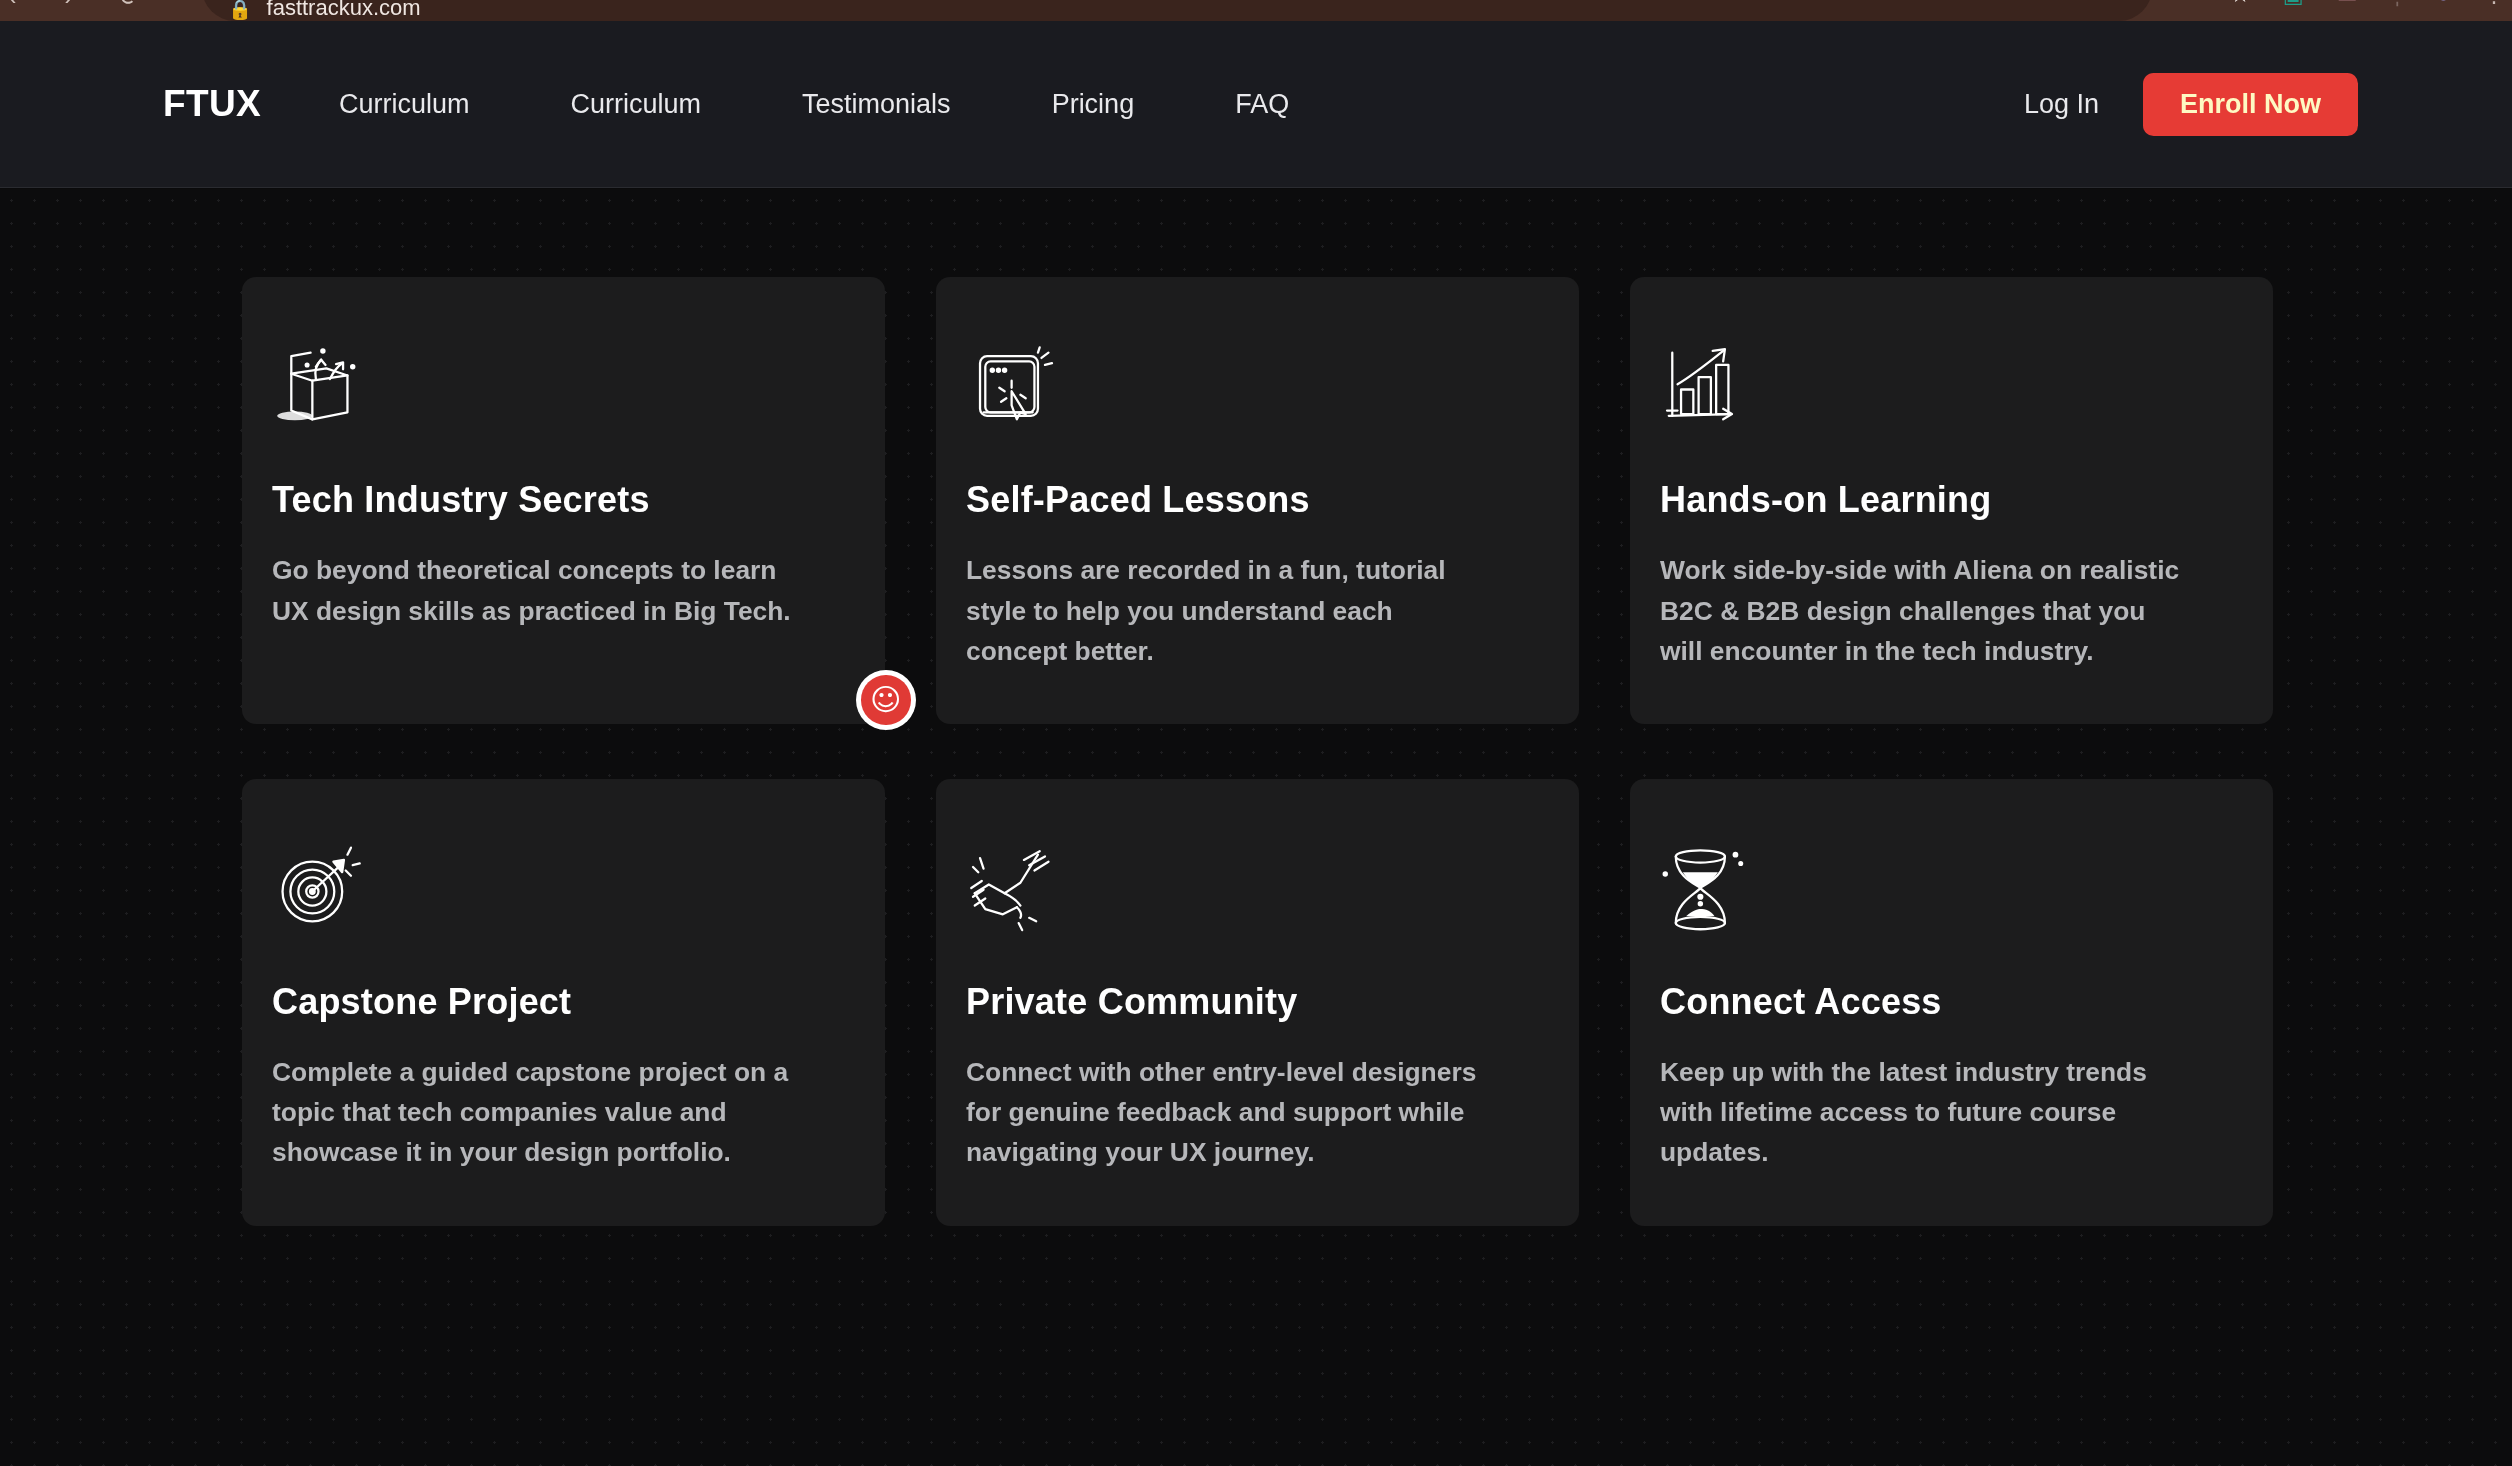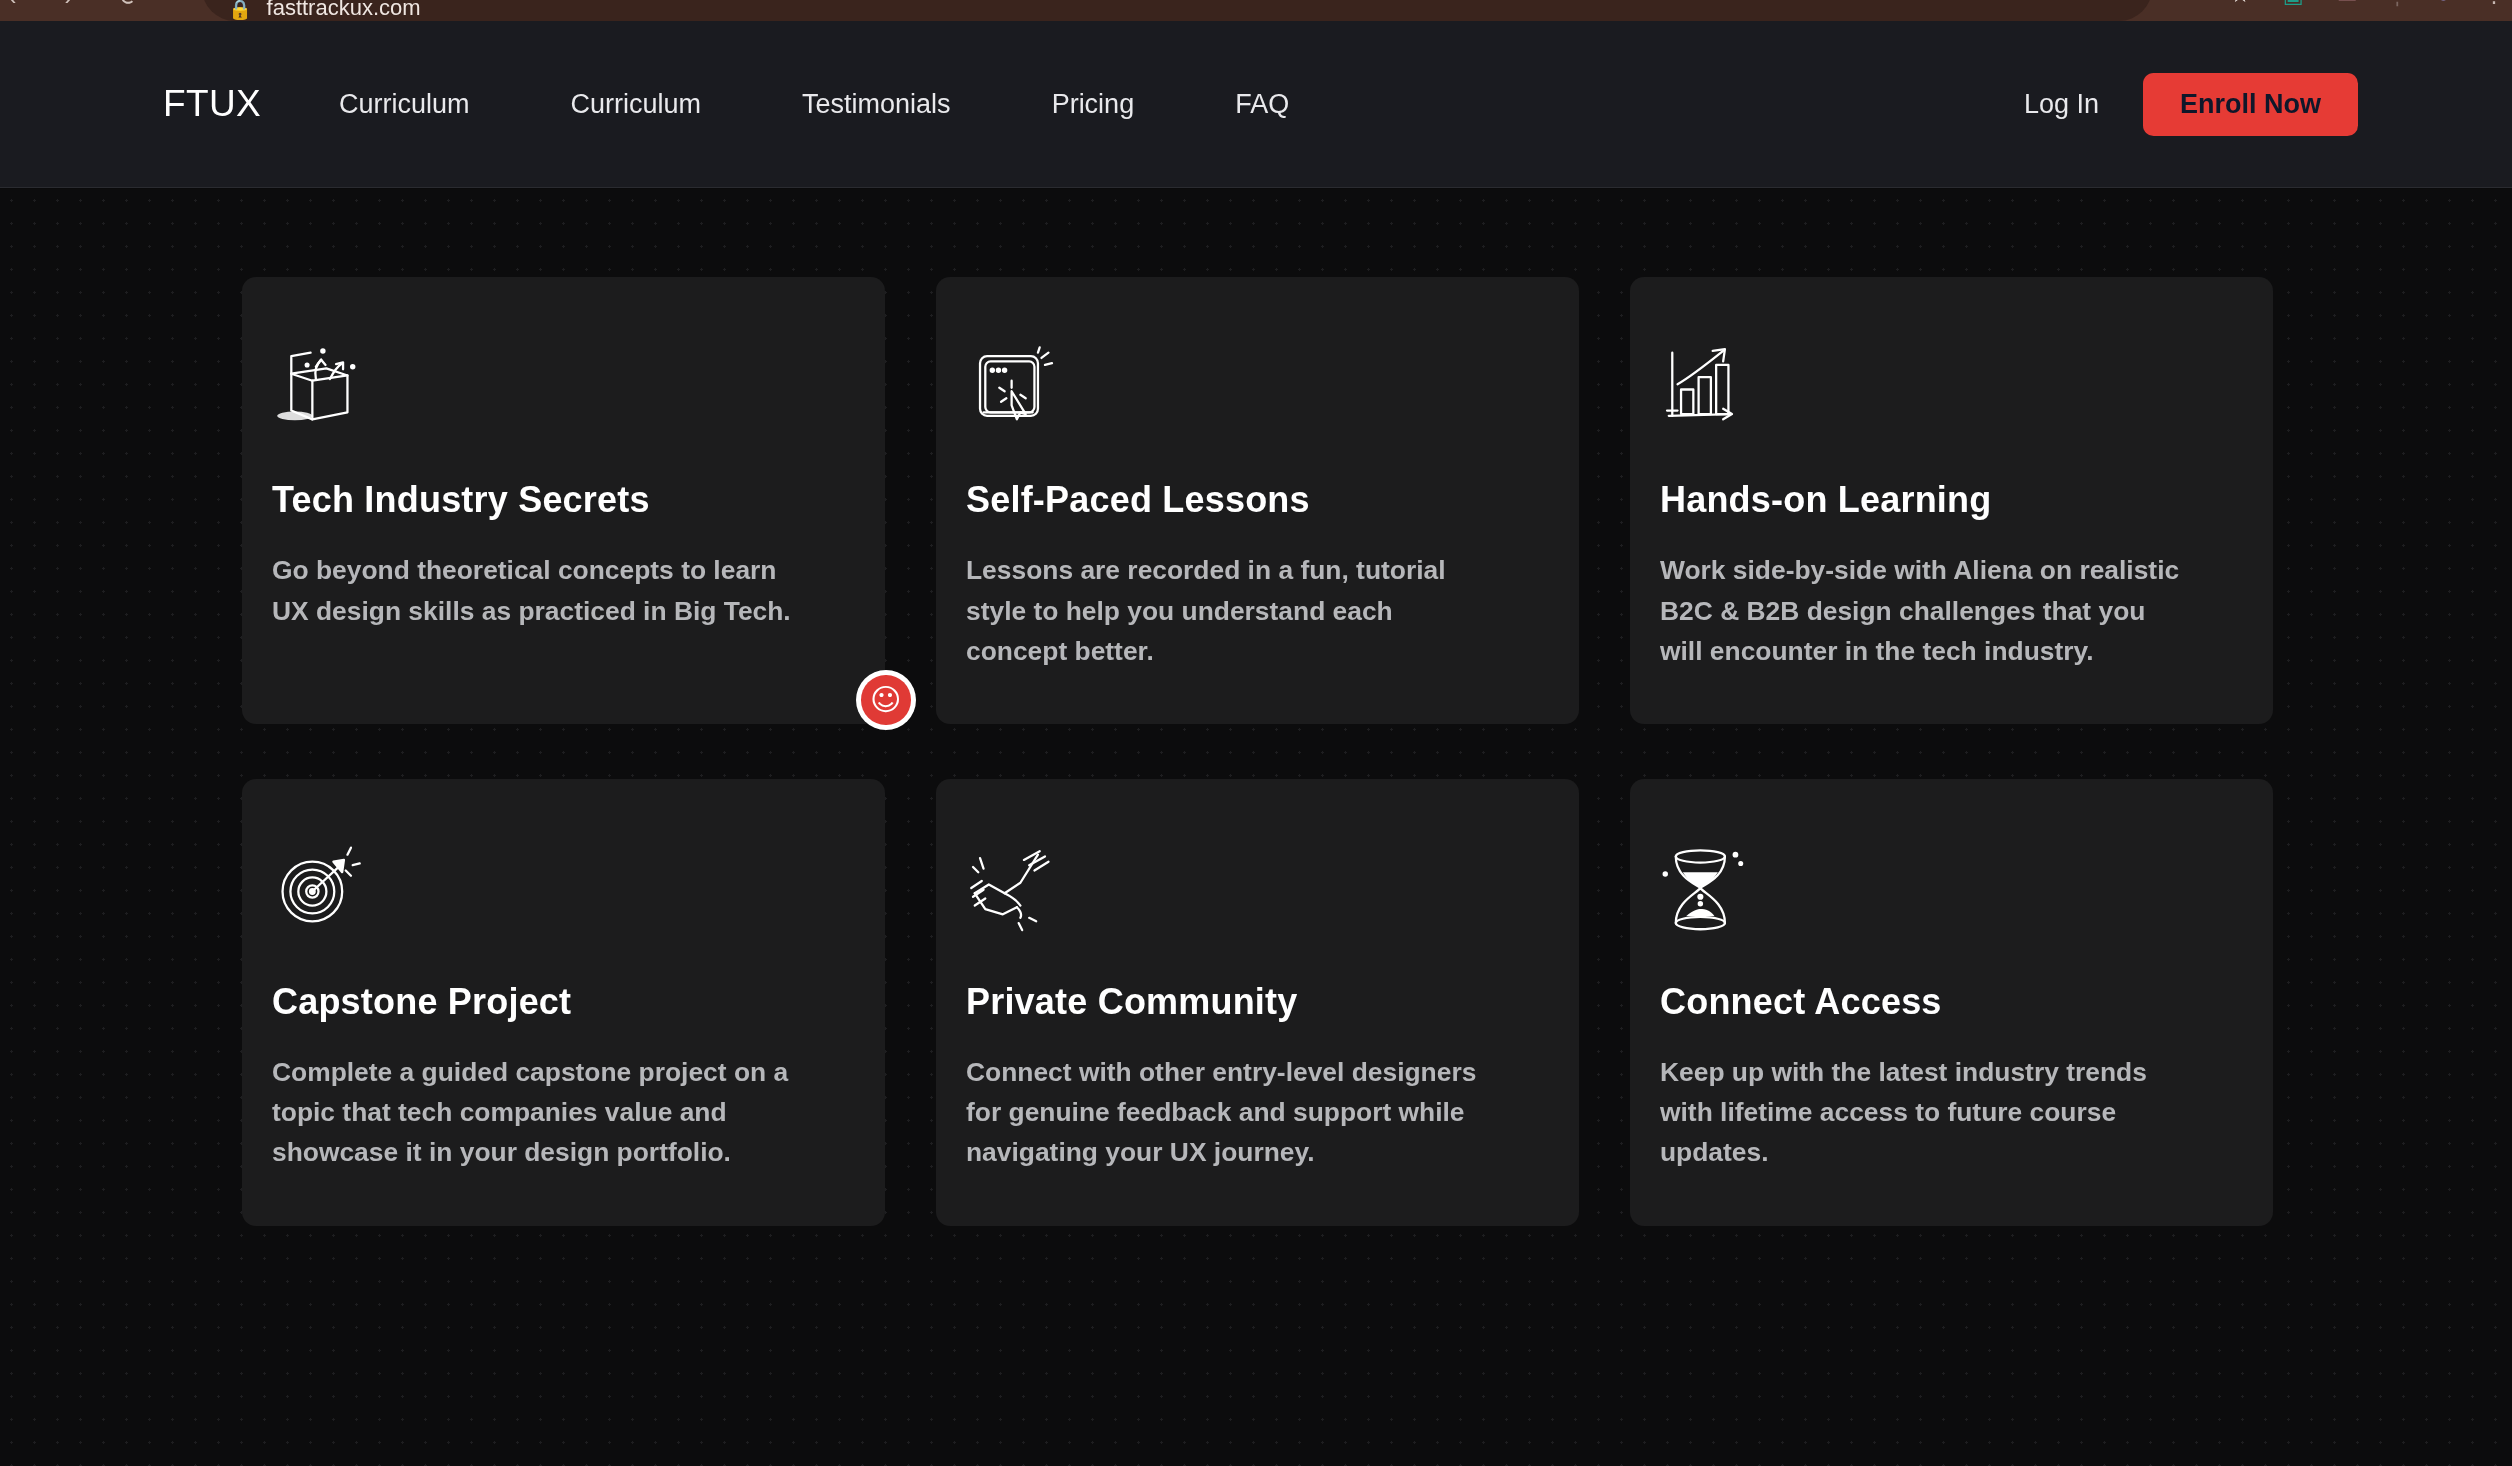--- a/index.html
+++ b/index.html
@@ -55,21 +55,21 @@
   
   .navbar {
     position: absolute; top: 21px; left: 0;
     width: 2512px; height: 167px;
     background: #1a1b20;
     border-bottom: 0.9px solid #2a2b30;
     display: flex; align-items: center;
   }
   .brand {
     position: absolute; left: 163px;
-    font-size: 37px; font-weight: 400; color: #ffffff;
+    font-size: 37px; font-weight: 700; color: #ffffff;
     letter-spacing: 0.4px;
   }
   .nav-links {
     position: absolute; left: 339px;
     display: flex; align-items: center; gap: 16px;
   }
   .nav-link {
     color: #e9e9ec; font-size: 27px; font-weight: 400;
     padding: 12.3px 0; margin-right: 85px;
     text-decoration: none; white-space: nowrap;
@@ -77,21 +77,21 @@
   }
   .nav-right {
     position: absolute; right: 154px;
     display: flex; align-items: center; gap: 44px;
   }
   .login-link {
     color: #e9e9ec; font-size: 27px; text-decoration: none;
     white-space: nowrap; cursor: pointer;
   }
   .enroll-btn {
-    background: #e63b35; color: #0f172a;
+    background: #e63b35; color: #fef9c3;
     font-size: 27px; font-weight: 700;
     border: none; border-radius: 10.6px;
     padding: 16px 37px; cursor: pointer;
     white-space: nowrap;
     font-family: inherit;
   }
 
   
   .canvas {
     position: absolute; top: 189px; left: 0;

